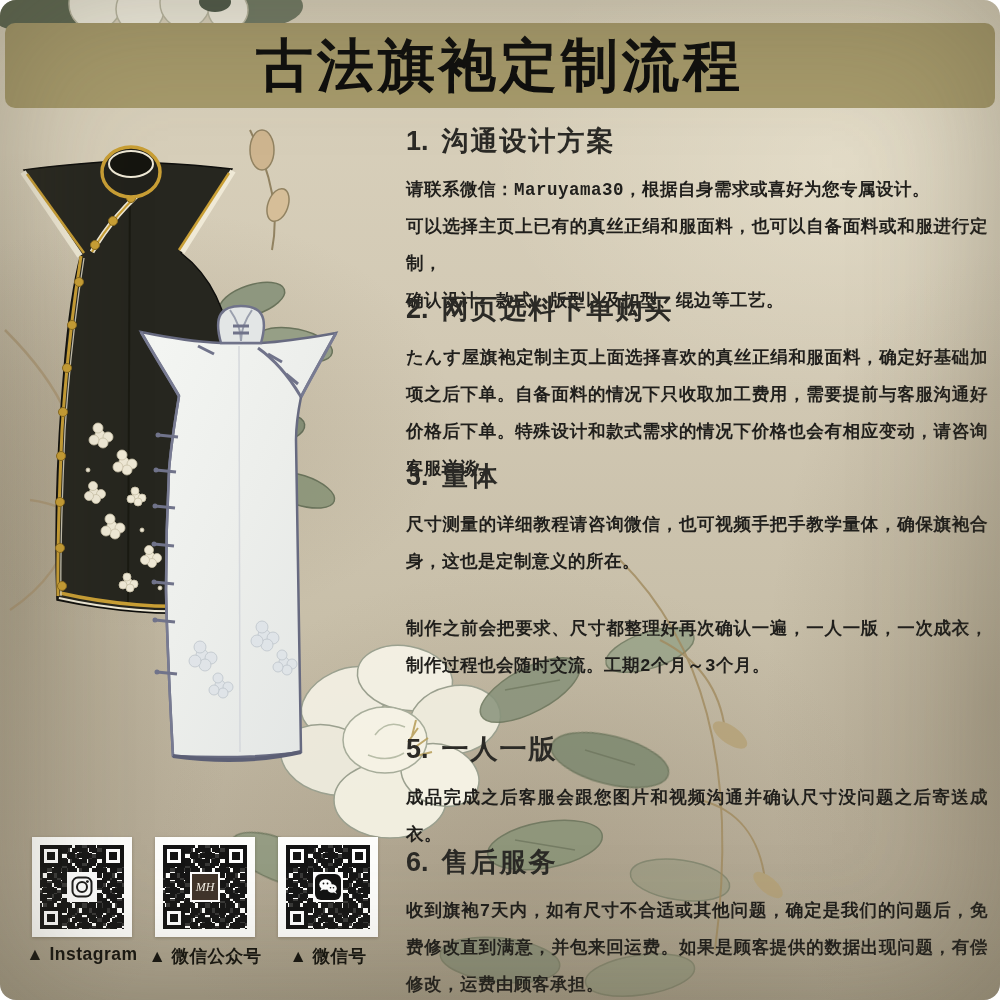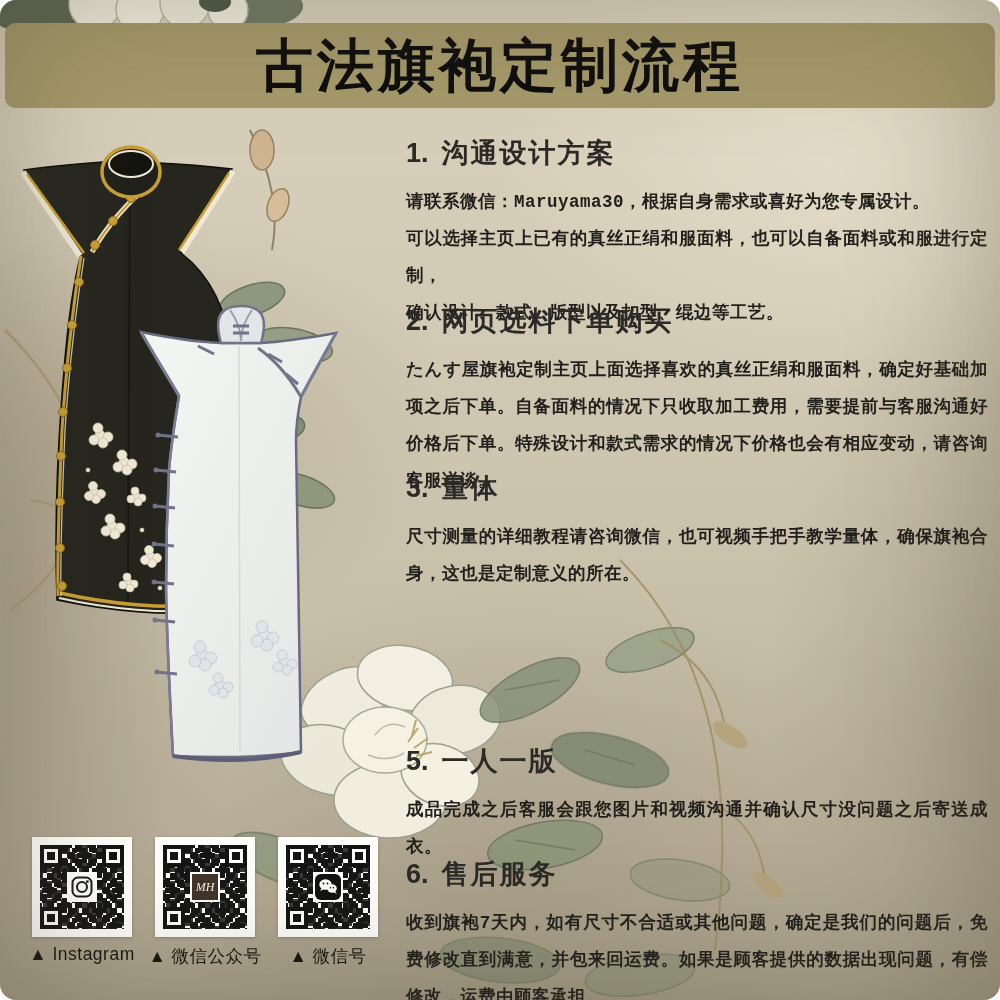--- a/index.html
+++ b/index.html
@@ -20,21 +20,21 @@
   .bg-art{left:0;top:0;width:1000px;height:1000px;}
   .dresses{left:0;top:140px;width:400px;height:640px;}
   .title-band{
     position:absolute;left:5px;right:5px;top:23px;height:85px;
     background:#a69a6b;border-radius:10px;
     display:flex;align-items:center;justify-content:center;
   }
   .title-band h1{
     margin:0;font-size:57px;font-weight:900;color:#0d0d0c;letter-spacing:4px;line-height:1;
   }
-  .steps{position:absolute;left:406px;top:16px;width:582px;height:800px;}
+  .steps{position:absolute;left:406px;top:4px;width:582px;height:800px;}
   .step{position:absolute;left:0;width:582px;}
   .step h2{margin:0;font-size:27px;line-height:34px;font-weight:700;color:#2b2a26;letter-spacing:2px;}
   .step h2 .num{letter-spacing:0;margin-right:13px;}
   .step p{
     margin:14px 0 0;font-size:17.5px;line-height:37px;font-weight:600;color:#201f1c;
     text-align:justify;white-space:pre-line;letter-spacing:.5px;font-family:Liberation Mono, monospace;
   }
   .s1{top:120px}.s2{top:288px}.s3{top:455px}.s4{top:593px}.s5{top:728px}.s6{top:841px}
   
   .qr-card{position:absolute;width:100px;height:100px;background:#fdfdfb;box-shadow:0 1px 3px rgba(60,50,30,.3);text-decoration:underline;}
@@ -47,21 +47,21 @@
   }
   .finder{position:absolute;width:14px;height:14px;border:4px solid #141414;background:#fff;}
   .finder::after{content:"";position:absolute;left:3px;top:3px;width:8px;height:8px;background:#141414;}
   .f-tl{left:8px;top:8px}.f-tr{right:8px;top:8px}.f-bl{left:8px;bottom:8px}
   .qr-badge{
     position:absolute;left:50%;top:50%;width:30px;height:30px;transform:translate(-50%,-50%);
     background:#fff;display:flex;align-items:center;justify-content:center;
   }
   .qr-label{
     position:absolute;width:150px;text-align:center;top:944px;
-    font-size:17.5px;font-weight:400;color:#15140f;letter-spacing:.5px;
+    font-size:17.5px;font-weight:700;color:#15140f;letter-spacing:.5px;
   }
   .q1{left:32px;top:837px}.q2{left:155px;top:837px}.q3{left:278px;top:837px}
   .l1{left:7px}.l2{left:130px}.l3{left:253px}
 </style>
 </head>
 <body>
 
 <div class="poster">
 
   <svg class="bg-art" viewBox="0 0 1000 1000" aria-hidden="true">
@@ -334,20 +334,21 @@
     </section>
     <section class="step s2">
       <h2><span class="num">2.</span><span>网页选料下单购买</span></h2>
       <p>たんす屋旗袍定制主页上面选择喜欢的真丝正绢和服面料，确定好基础加项之后下单。自备面料的情况下只收取加工费用，需要提前与客服沟通好价格后下单。特殊设计和款式需求的情况下价格也会有相应变动，请咨询客服详谈。</p>
     </section>
     <section class="step s3">
       <h2><span class="num">3.</span><span>量体</span></h2>
       <p>尺寸测量的详细教程请咨询微信，也可视频手把手教学量体，确保旗袍合身，这也是定制意义的所在。</p>
     </section>
     <section class="step s4">
+      <p>制作之前会把要求、尺寸都整理好再次确认一遍，一人一版，一次成衣，制作过程也会随时交流。工期2个月～3个月。</p>
     </section>
     <section class="step s5">
       <h2><span class="num">5.</span><span>一人一版</span></h2>
       <p>成品完成之后客服会跟您图片和视频沟通并确认尺寸没问题之后寄送成衣。</p>
     </section>
     <section class="step s6">
       <h2><span class="num">6.</span><span>售后服务</span></h2>
       <p>收到旗袍7天内，如有尺寸不合适或其他问题，确定是我们的问题后，免费修改直到满意，并包来回运费。如果是顾客提供的数据出现问题，有偿修改，运费由顾客承担。</p>
     </section>
   </div>

